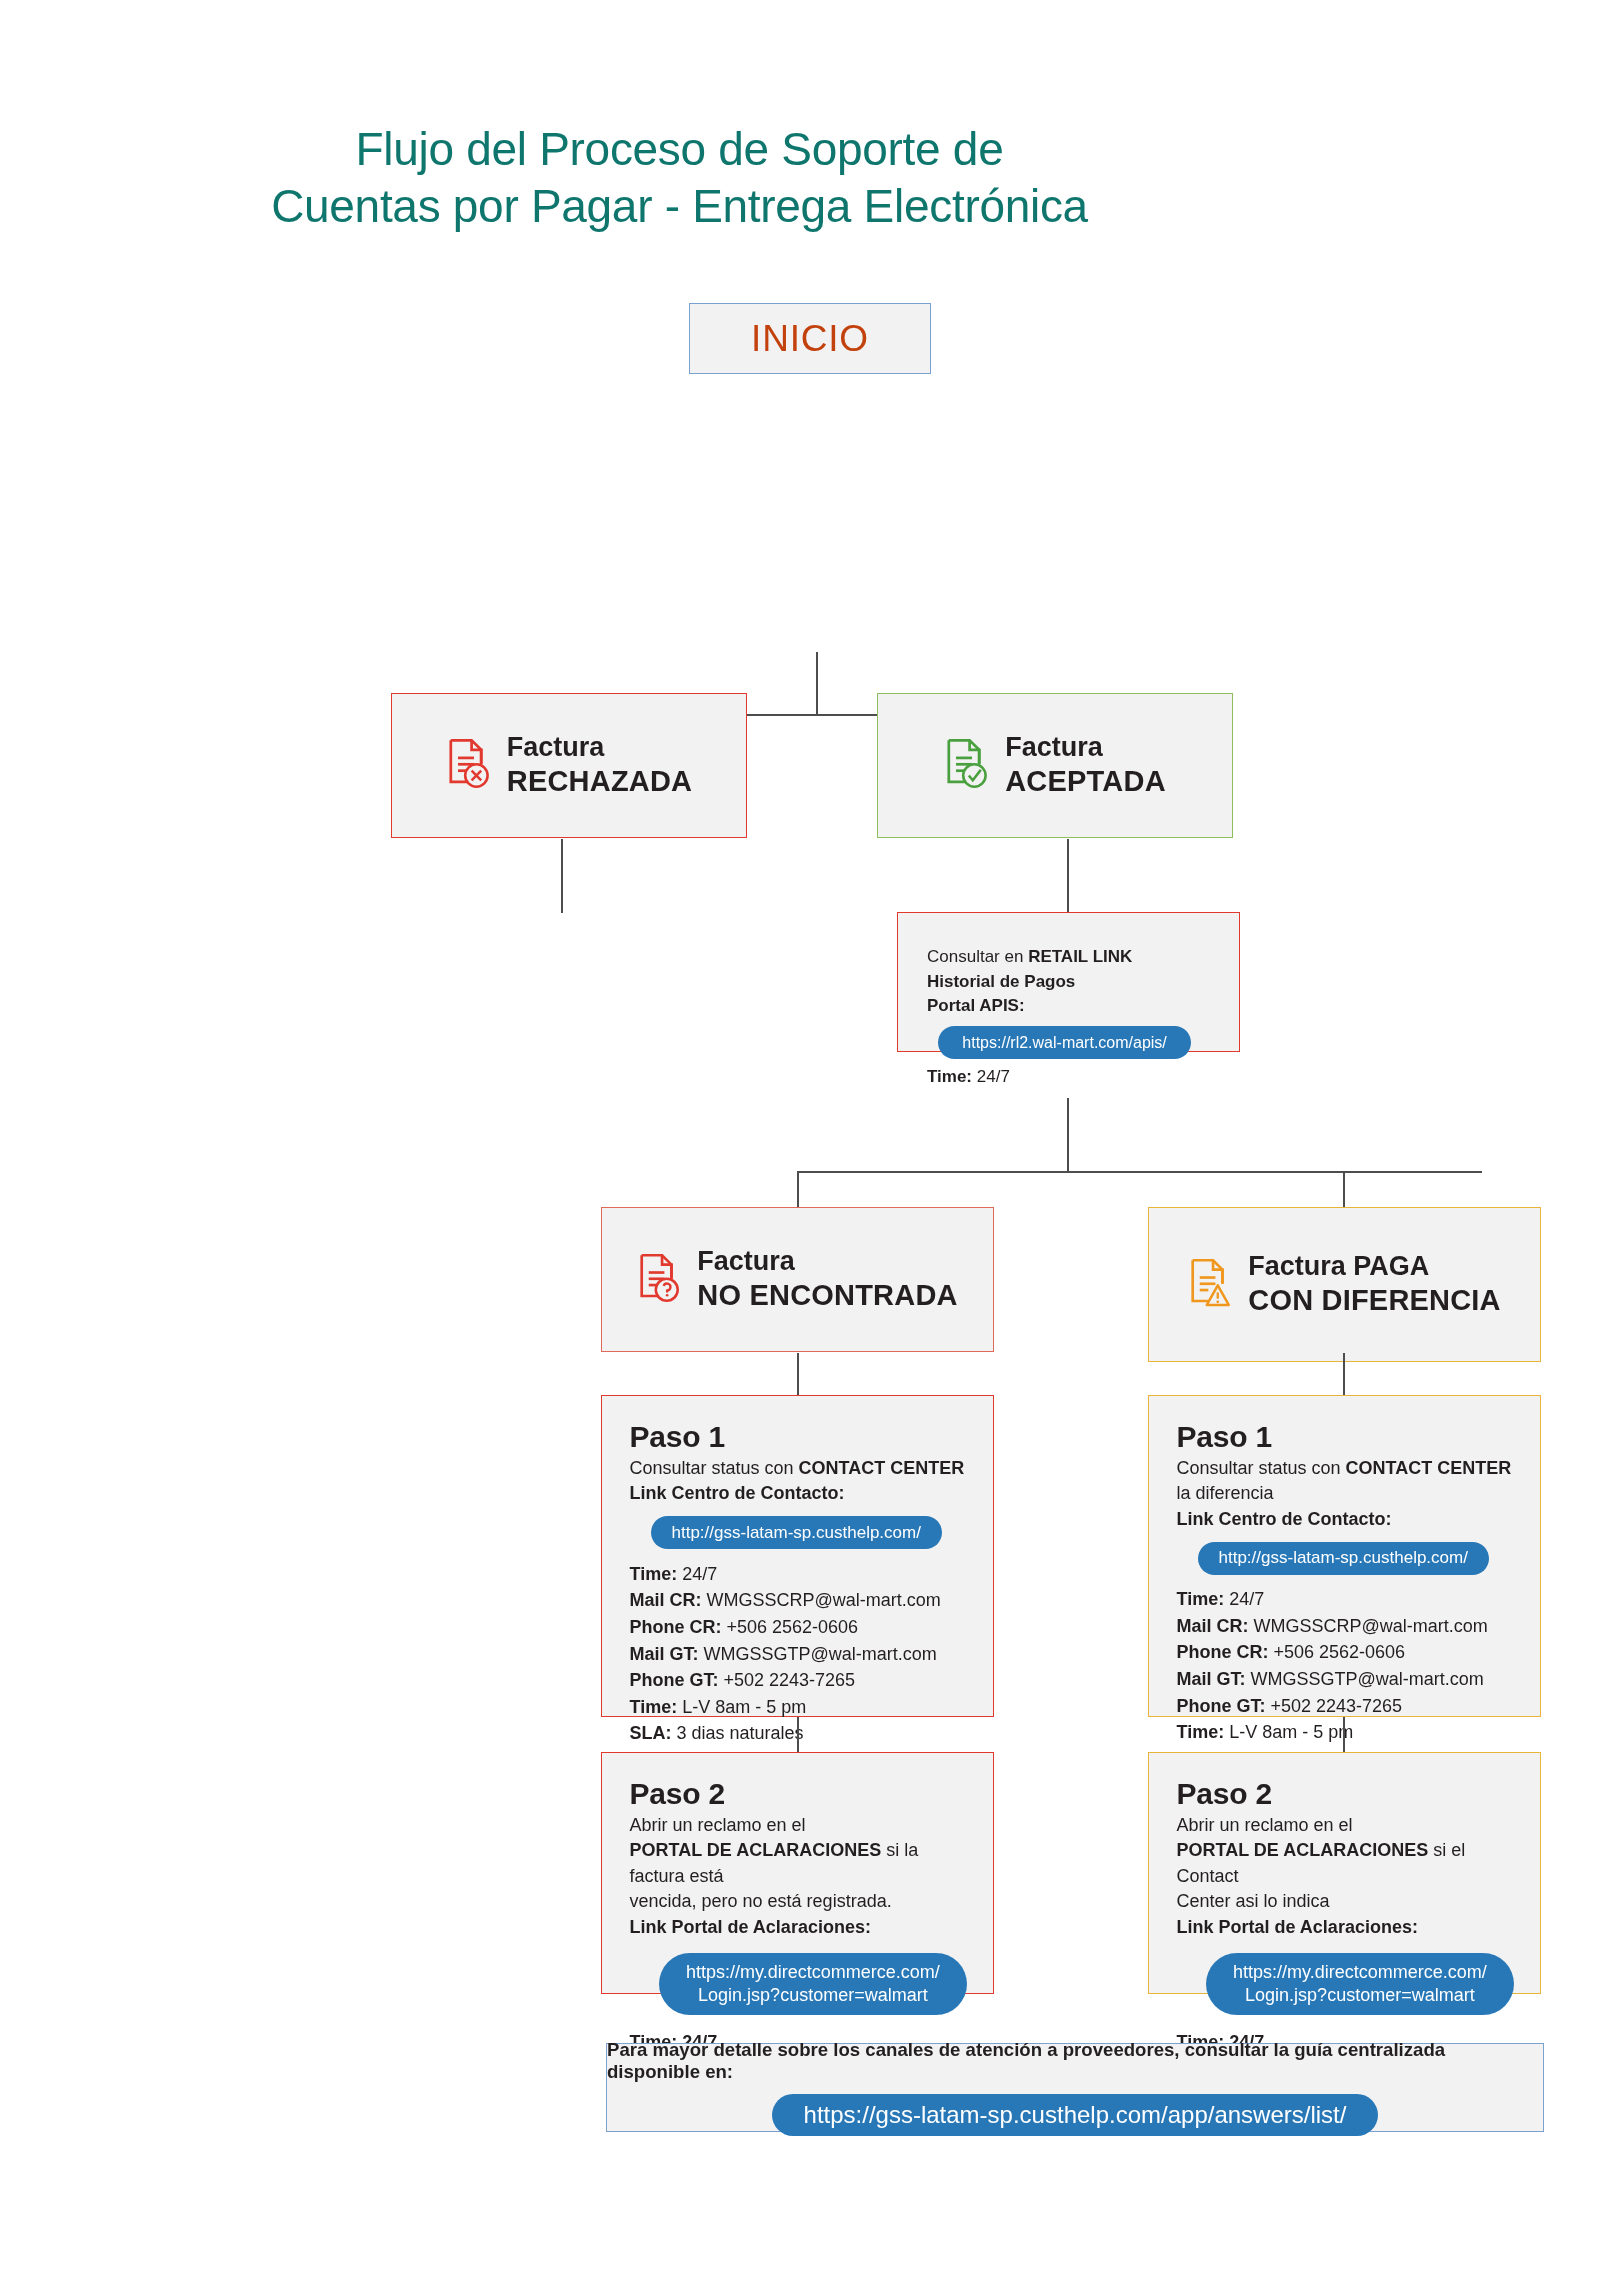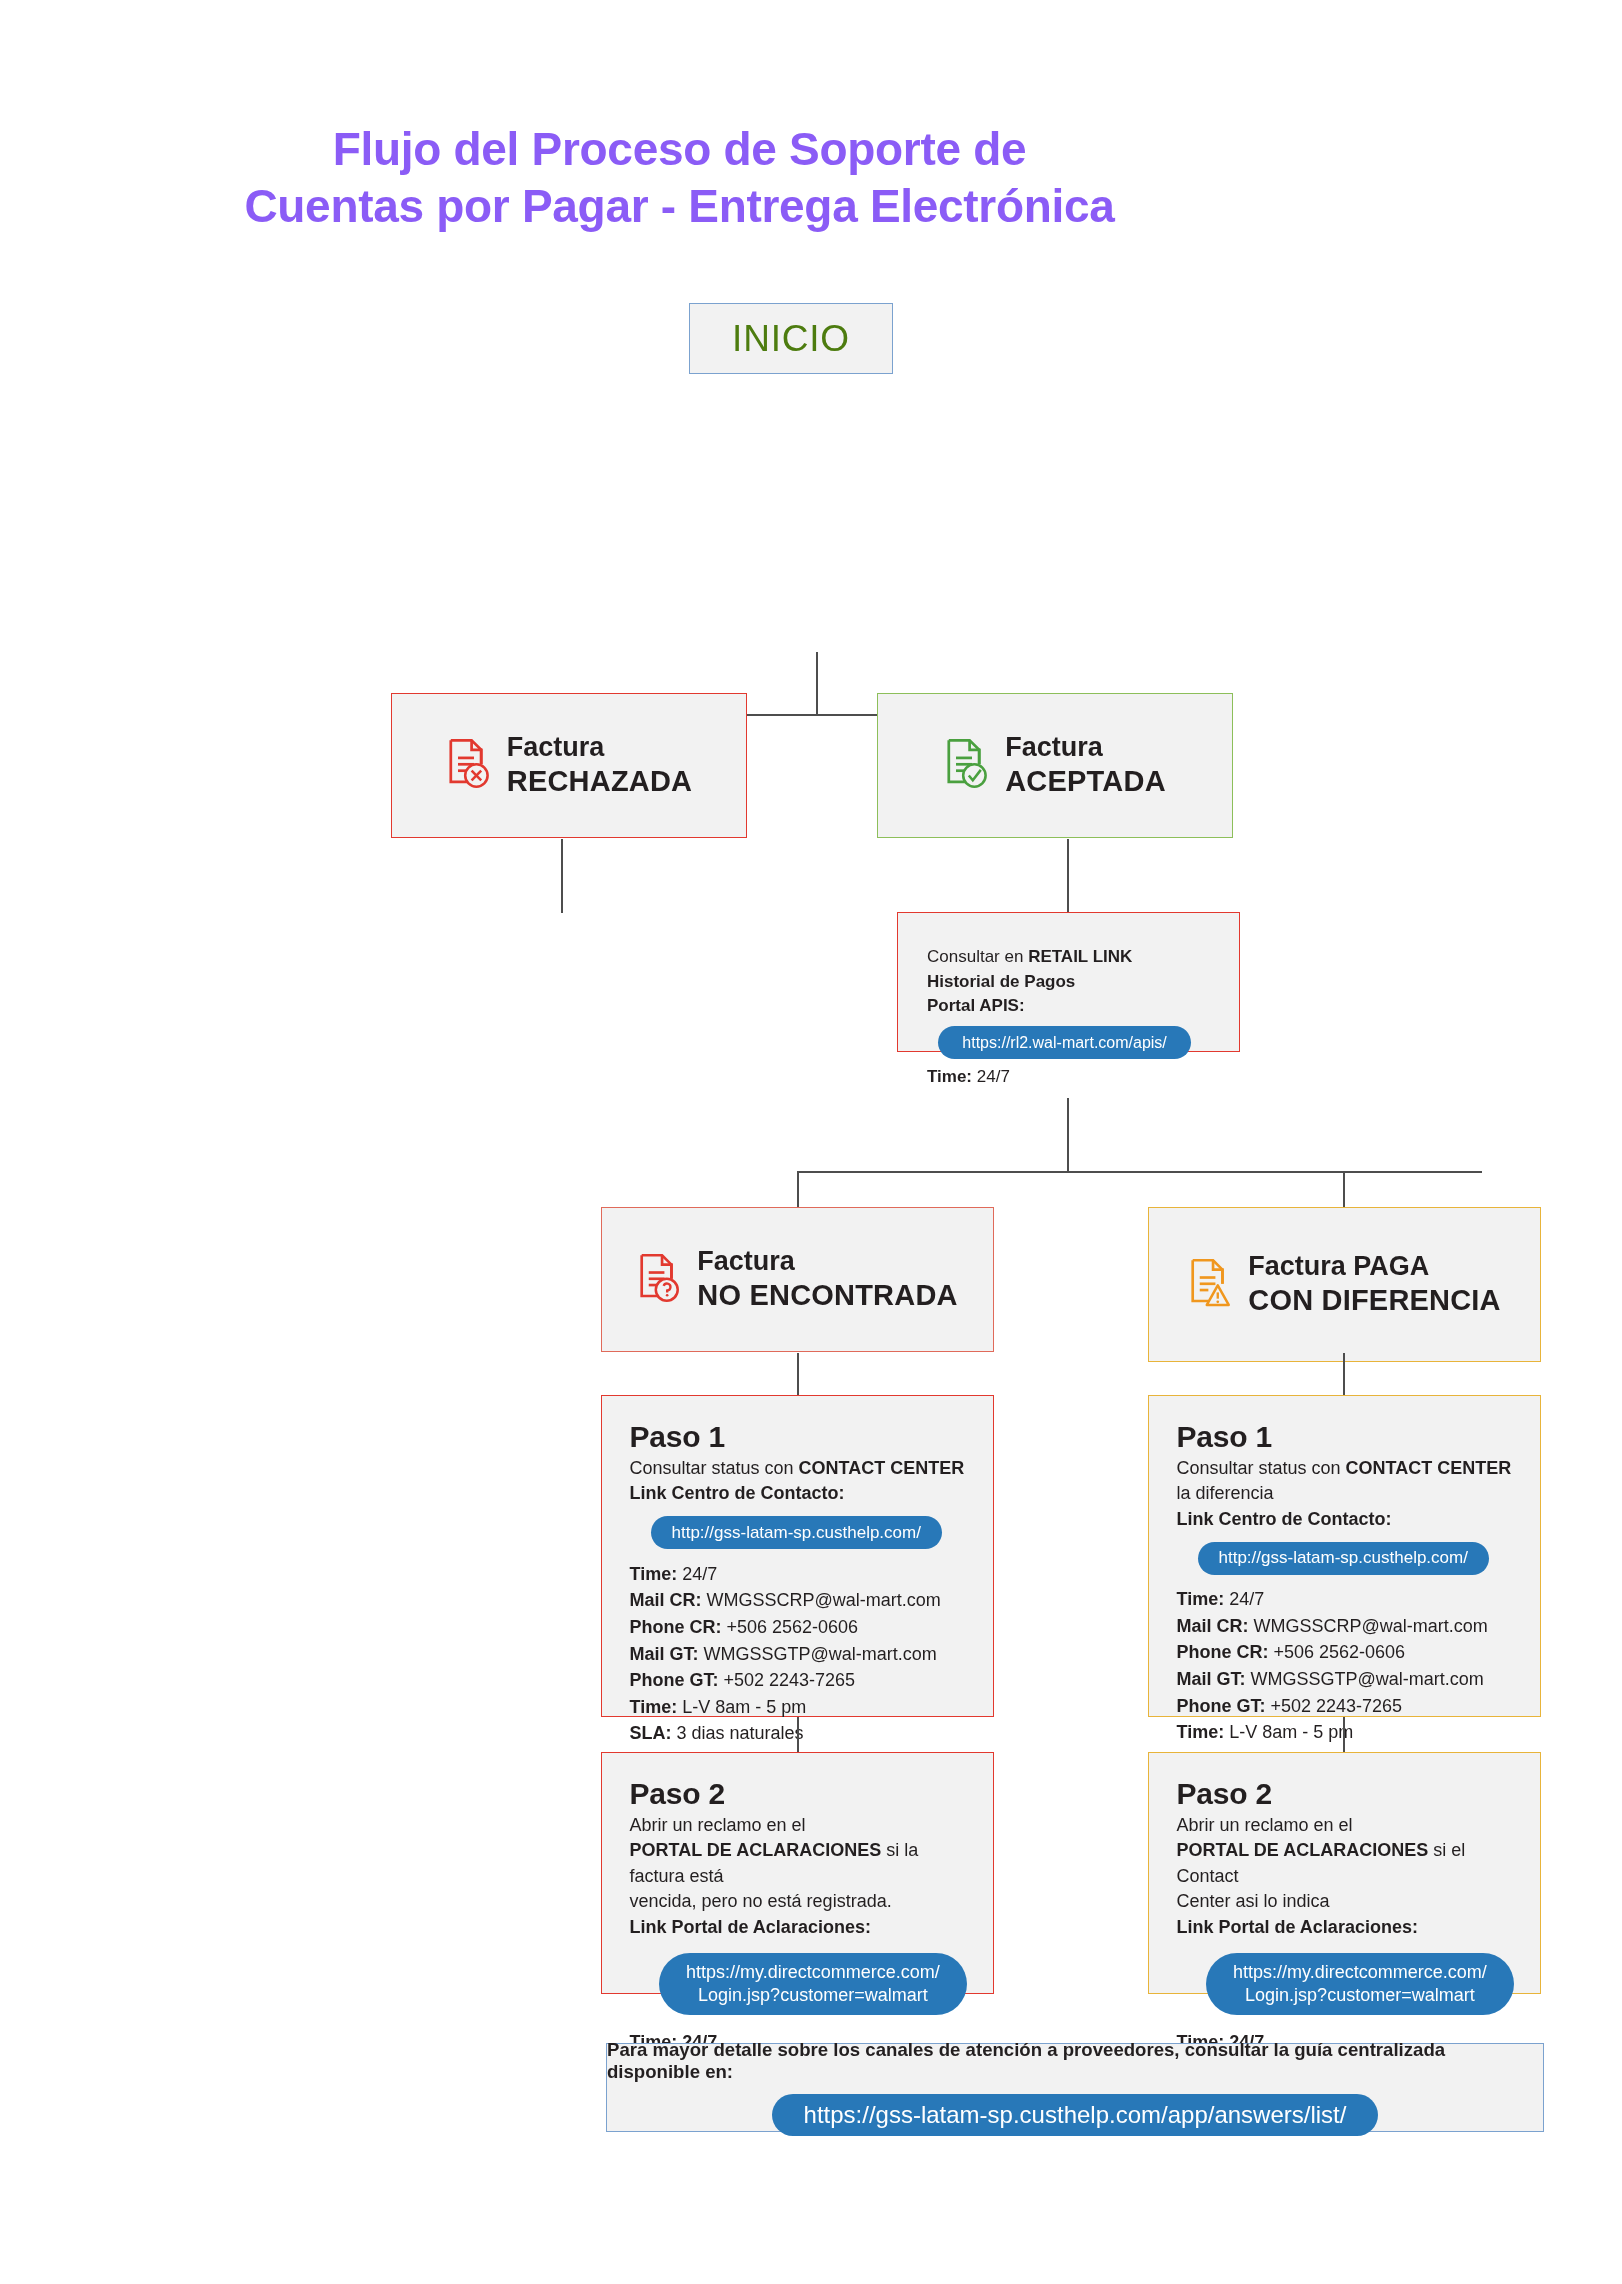--- a/index.html
+++ b/index.html
@@ -21,43 +21,43 @@
 
   
   .title {
     position: absolute;
     left: 0;
     top: 121px;
     width: 1359px;
     text-align: center;
     font-size: 46px;
     line-height: 1.23;
-    font-weight: bold;
+    font-weight: normal;
     letter-spacing: -0.3px;
-    color: #8b5cf6;
+    color: #0f766e;
   }
   .title .ln { display: block; }
 
   
   .box {
     position: absolute;
     background: #f2f2f2;
     box-sizing: border-box;
   }
   .box.blue   { border: 1.6px solid #7ba2cf; }
   .box.red    { border: 1.6px solid #e06a5a; }
   .box.redhard{ border: 1.6px solid #e2392f; }
   .box.green  { border: 1.6px solid #8dbf5a; }
   .box.gold   { border: 1.6px solid #e8b43a; }
 
   
   #inicio {
-    left: 689px; top: 303px; width: 204px; height: 71px;
+    left: 689px; top: 303px; width: 242px; height: 71px;
     display: flex; align-items: center; justify-content: center;
-    font-size: 37px; letter-spacing: 0.8px; color: #4d7c0f;
+    font-size: 37px; letter-spacing: 0.8px; color: #c2410c;
   }
 
   
   #edi-box {
     left: 566px; top: 404px; width: 503px; height: 248px;
     display: flex; flex-direction: column; align-items: center;
     justify-content: flex-start; padding-top: 26px;
   }
   #edi-box .line1 { font-size: 22px; margin-bottom: 13px; }
   #edi-box .lbl { font-size: 22.6px; font-weight: bold; margin-bottom: 6.5px; }

